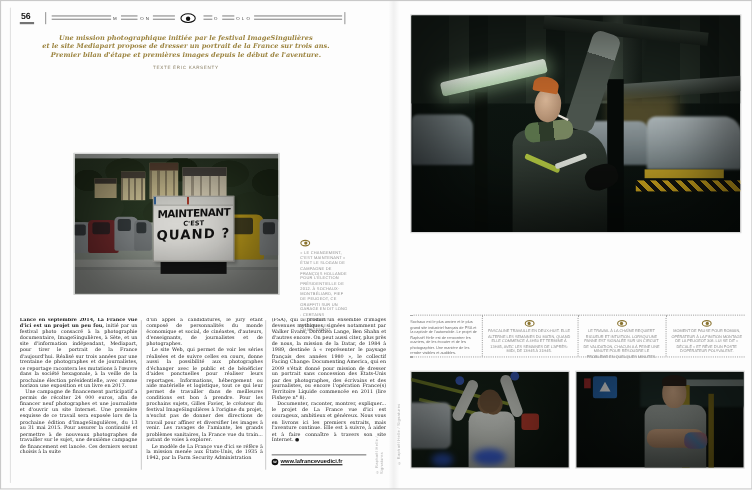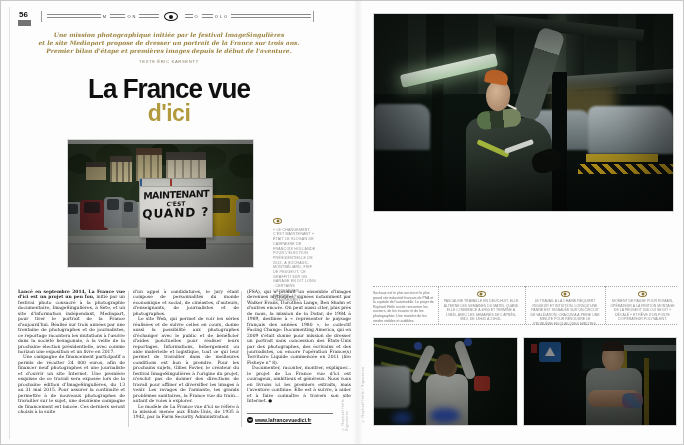--- a/index.html
+++ b/index.html
@@ -5,21 +5,21 @@
   * { margin:0; padding:0; box-sizing:border-box; }
   html,body { width:684px; height:445px; background:#fff; font-family:"Liberation Sans",sans-serif; }
   #canvas { position:absolute; top:0; left:0; width:684px; height:445px; background:#fdfdfd;
             border:1px solid #c9c9c9; overflow:hidden; }
   .hairline-v { position:absolute; width:1px; background:#e2e2e2; }
   #fold { position:absolute; left:352px; top:0; width:10px; height:445px;
           background:linear-gradient(90deg,rgba(0,0,0,0) 0%,rgba(0,0,0,.05) 50%,rgba(0,0,0,0) 100%); }
 
   
   #pageno { position:absolute; left:17px; top:9px; font-weight:bold; font-size:8px; color:#111;
-            border-bottom:6px solid #737373; padding:0 3px 1px 1px; }
+            border-bottom:2px solid #737373; padding:0 3px 1px 1px; }
   .mast-rule { position:absolute; top:13px; height:4px; border-top:1px solid #8a8a8a; border-bottom:1px solid #8a8a8a; }
   .mast-letter { position:absolute; top:-2px; background:#fdfdfd; color:#444; font-size:4px;
                  letter-spacing:2px; padding:0 2px; line-height:7px; }
   .tick { position:absolute; top:10px; width:1px; height:11px; background:#9a9a9a; }
   .eye { position:relative; display:inline-block; border:1px solid #111; border-radius:50%; background:#fff; }
   .eye .pupil { position:absolute; left:50%; top:50%; transform:translate(-50%,-50%);
                 border-radius:50%; background:#111; }
   #logo-eye { position:absolute; left:163px; top:11px; width:14px; height:9px; }
   #logo-eye .pupil { width:4px; height:4px; }
   .cap-eye { width:9px; height:6px; border-color:#8a7430; }
@@ -231,24 +231,20 @@
     <span class="mast-letter" style="left:22%;">OLO</span>
   </div>
   <div class="tick" style="left:312px;"></div>
 
   <div id="intro">
     <div>Une mission photographique initiée par le festival ImageSingulières</div>
     <div>et le site Mediapart propose de dresser un portrait de la France sur trois ans.</div>
     <div>Premier bilan d'étape et premières images depuis le début de l'aventure.</div>
   </div>
   <div id="byline">Texte Éric Karsenty</div>
-  <div id="headline">
-    <div class="h1">La France vue</div>
-    <div class="h2">d'ici</div>
-  </div>
 
   <div id="photoA">
     <div id="pa-sky"></div>
     <div id="pa-trees"></div>
     <div class="house" id="house1"></div>
     <div class="house" id="house2"></div>
     <div class="house" id="house3"></div>
     <div class="house" id="house4"></div>
     <div id="pa-road"></div>
     <div class="car" id="car-silver1">

